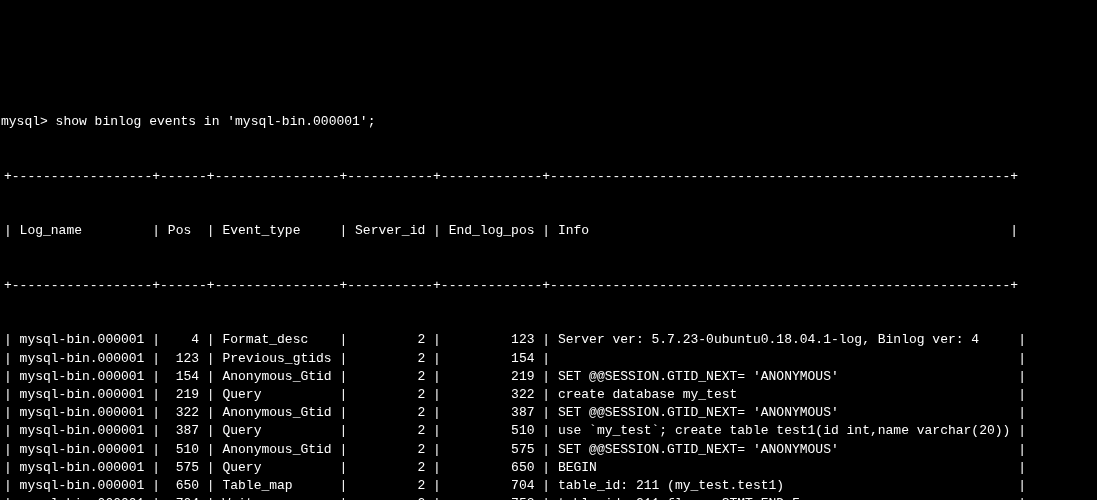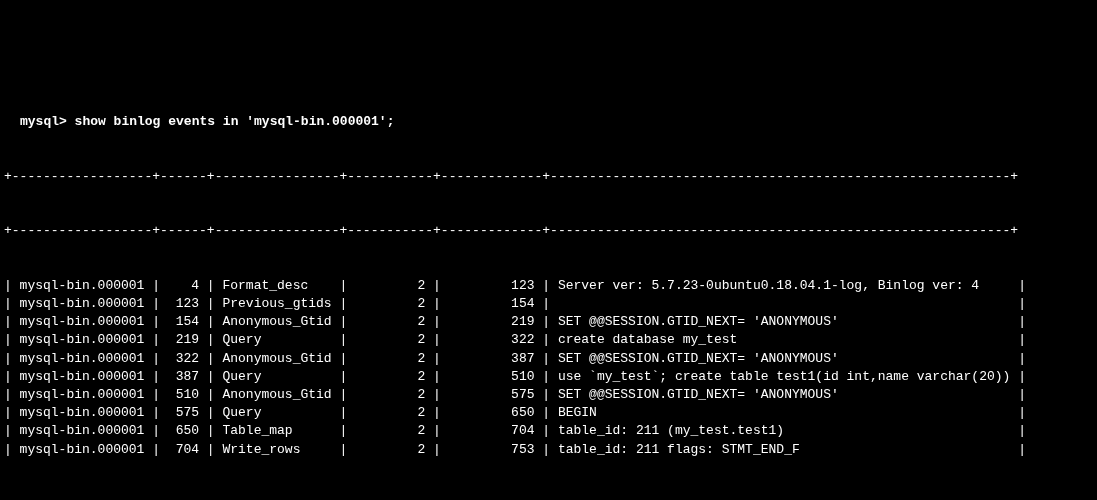--- a/index.html
+++ b/index.html
@@ -14,34 +14,34 @@
       font-size: 13px;
       line-height: 1.4;
       padding: 4px 0;
       white-space: pre;
       overflow-x: auto;
     }
     .terminal {
       min-width: 1097px;
     }
     .prompt-line {
-      padding-left: 20px;
-      font-weight: bold;
+      padding-left: 1px;
     }
     .row {
       padding-left: 4px;
     }
   </style>
 </head>
 <body>
 
 
 
 <div class="terminal">
   <div class="prompt-line">mysql&gt; show binlog events in 'mysql-bin.000001';</div>
   <div class="row">+------------------+------+----------------+-----------+-------------+-----------------------------------------------------------+</div>
+  <div class="row">| Log_name         | Pos  | Event_type     | Server_id | End_log_pos | Info                                                      |</div>
   <div class="row">+------------------+------+----------------+-----------+-------------+-----------------------------------------------------------+</div>
   <div id="rows-container"><div class="row">| mysql-bin.000001 |    4 | Format_desc    |         2 |         123 | Server ver: 5.7.23-0ubuntu0.18.04.1-log, Binlog ver: 4     |</div><div class="row">| mysql-bin.000001 |  123 | Previous_gtids |         2 |         154 |                                                            |</div><div class="row">| mysql-bin.000001 |  154 | Anonymous_Gtid |         2 |         219 | SET @@SESSION.GTID_NEXT= 'ANONYMOUS'                       |</div><div class="row">| mysql-bin.000001 |  219 | Query          |         2 |         322 | create database my_test                                    |</div><div class="row">| mysql-bin.000001 |  322 | Anonymous_Gtid |         2 |         387 | SET @@SESSION.GTID_NEXT= 'ANONYMOUS'                       |</div><div class="row">| mysql-bin.000001 |  387 | Query          |         2 |         510 | use `my_test`; create table test1(id int,name varchar(20)) |</div><div class="row">| mysql-bin.000001 |  510 | Anonymous_Gtid |         2 |         575 | SET @@SESSION.GTID_NEXT= 'ANONYMOUS'                       |</div><div class="row">| mysql-bin.000001 |  575 | Query          |         2 |         650 | BEGIN                                                      |</div><div class="row">| mysql-bin.000001 |  650 | Table_map      |         2 |         704 | table_id: 211 (my_test.test1)                              |</div><div class="row">| mysql-bin.000001 |  704 | Write_rows     |         2 |         753 | table_id: 211 flags: STMT_END_F                            |</div></div>
   
 </div>
 
 
 
 
 </body></html>

